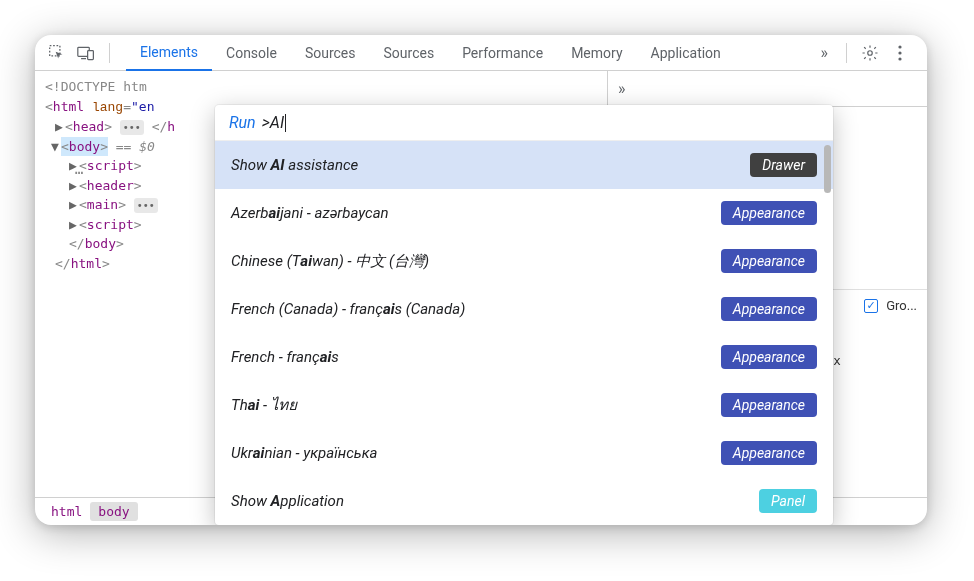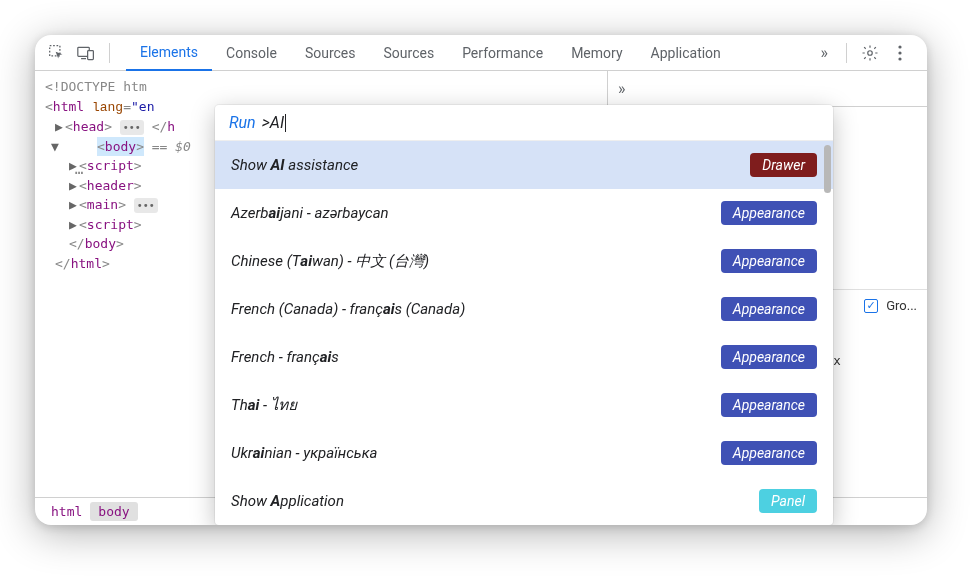--- a/index.html
+++ b/index.html
@@ -98,21 +98,20 @@
   background: #e8e8e8;
   border-radius: 3px;
   padding: 0 3px;
   font-size: 10px;
   color: #666;
   vertical-align: middle;
 }
 .dom-selected {
   background: #cfe8fc;
   display: inline-block;
-  margin-left: 36px;
 }
 .dom-eq { color: #888; font-style: italic; }
 .arrow {
   display: inline-block;
   width: 10px;
   color: #666;
 }
 .gutter-dots {
   position: absolute;
   left: 40px;
@@ -260,21 +259,21 @@
   color: #202124;
 }
 .palette-item.selected { background: #d6e2f7; }
 .palette-item b { font-weight: 700; }
 .badge {
   padding: 4px 12px;
   border-radius: 4px;
   color: #fff;
   font-size: 14px;
 }
-.badge-drawer { background: #7f1d1d; }
+.badge-drawer { background: #404040; }
 .badge-appearance { background: #3f51b5; }
 .badge-panel { background: #4dd0e1; }
 svg { display: block; }
 </style>
 </head>
 <body>
 
 <div class="devtools-window">
 
   <div class="toolbar">

